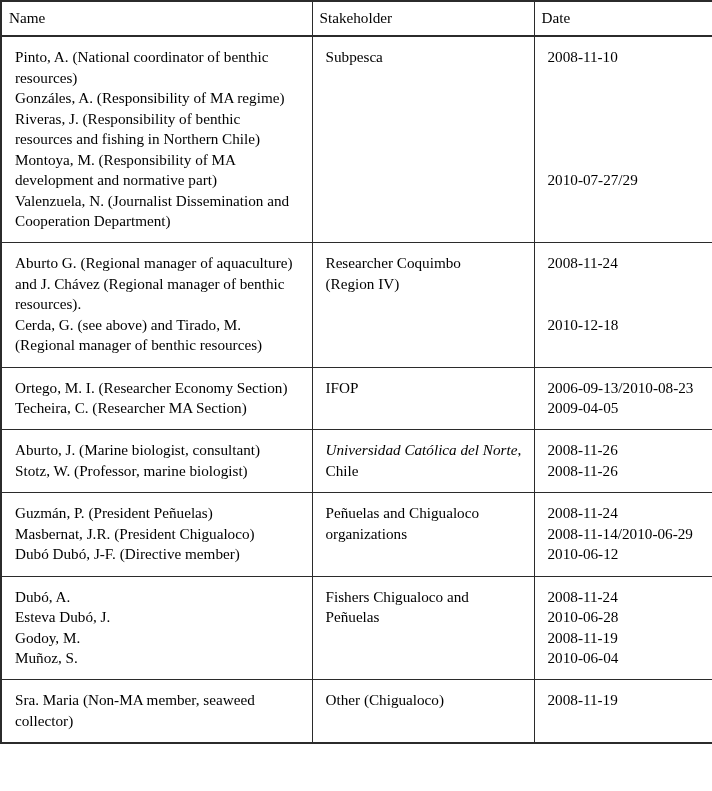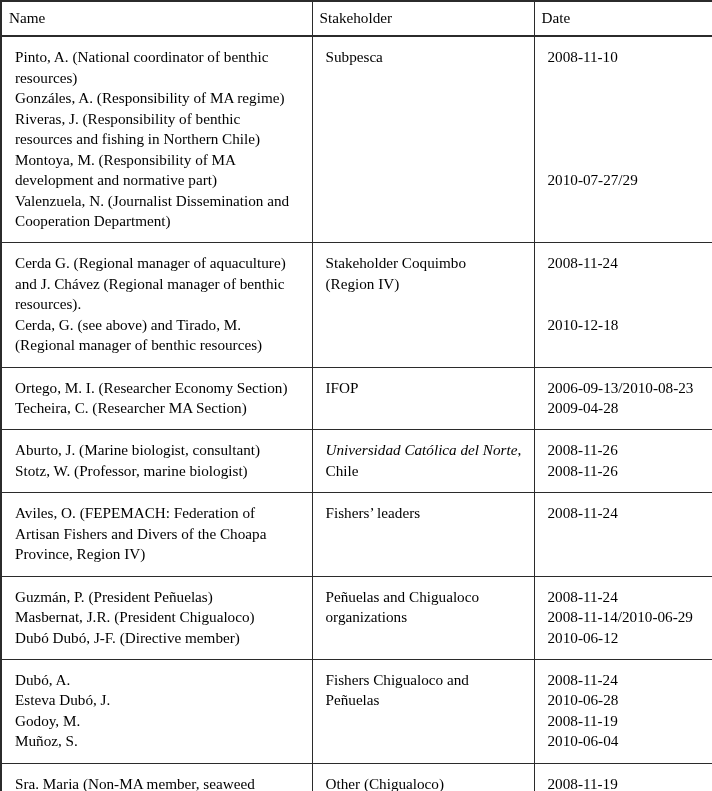--- a/index.html
+++ b/index.html
@@ -93,27 +93,27 @@
           <td>
             <div class="cell-lines">
               <span class="ln">2008-11-10</span>
               <span class="ln" style="margin-top: 6.725em;">2010-07-27/29</span>
             </div>
           </td>
         </tr>
         <tr>
           <td>
             <div class="cell-lines">
-              <span class="ln">Cerda G. (Regional manager of aquaculture) and J. Chávez (Regional manager of benthic resources).</span>
+              <span class="ln">Aburto G. (Regional manager of aquaculture) and J. Chávez (Regional manager of benthic resources).</span>
               <span class="ln">Cerda, G. (see above) and Tirado, M. (Regional manager of benthic resources)</span>
             </div>
           </td>
           <td>
             <div class="cell-lines">
-              <span class="ln">Stakeholder Coquimbo</span>
+              <span class="ln">Researcher Coquimbo</span>
               <span class="ln">(Region IV)</span>
             </div>
           </td>
           <td>
             <div class="cell-lines">
               <span class="ln">2008-11-24</span>
               <span class="ln" style="margin-top: 2.69em; font-family: Liberation Serif, serif;">2010-12-18</span>
             </div>
           </td>
         </tr>
@@ -125,57 +125,40 @@
             </div>
           </td>
           <td>
             <div class="cell-lines">
               <span class="ln">IFOP</span>
             </div>
           </td>
           <td>
             <div class="cell-lines">
               <span class="ln">2006-09-13/2010-08-23</span>
-              <span class="ln">2009-04-28</span>
+              <span class="ln">2009-04-05</span>
             </div>
           </td>
         </tr>
         <tr>
           <td>
             <div class="cell-lines">
               <span class="ln">Aburto, J. (Marine biologist, consultant)</span>
               <span class="ln">Stotz, W. (Professor, marine biologist)</span>
             </div>
           </td>
           <td>
             <div class="cell-lines">
               <span class="ln"><span class="ital">Universidad Católica del Norte</span>, Chile</span>
             </div>
           </td>
           <td>
             <div class="cell-lines">
               <span class="ln">2008-11-26</span>
               <span class="ln">2008-11-26</span>
-            </div>
-          </td>
-        </tr>
-        <tr>
-          <td>
-            <div class="cell-lines">
-              <span class="ln">Aviles, O. (FEPEMACH: Federation of Artisan Fishers and Divers of the Choapa Province, Region IV)</span>
-            </div>
-          </td>
-          <td>
-            <div class="cell-lines">
-              <span class="ln">Fishers’ leaders</span>
-            </div>
-          </td>
-          <td>
-            <div class="cell-lines">
-              <span class="ln">2008-11-24</span>
             </div>
           </td>
         </tr>
         <tr>
           <td>
             <div class="cell-lines">
               <span class="ln">Guzmán, P. (President Peñuelas)</span>
               <span class="ln">Masbernat, J.R. (President Chigualoco)</span>
               <span class="ln">Dubó Dubó, J-F. (Directive member)</span>
             </div>

